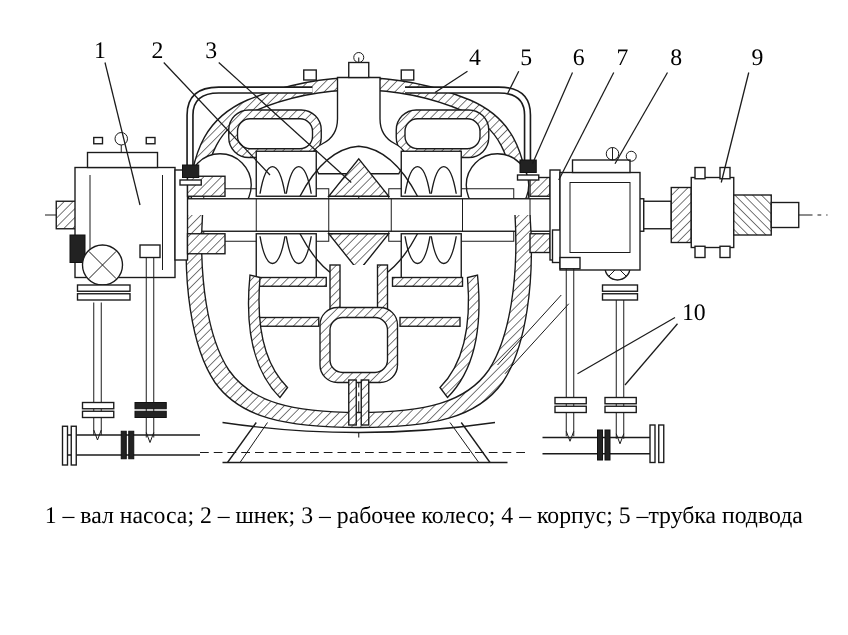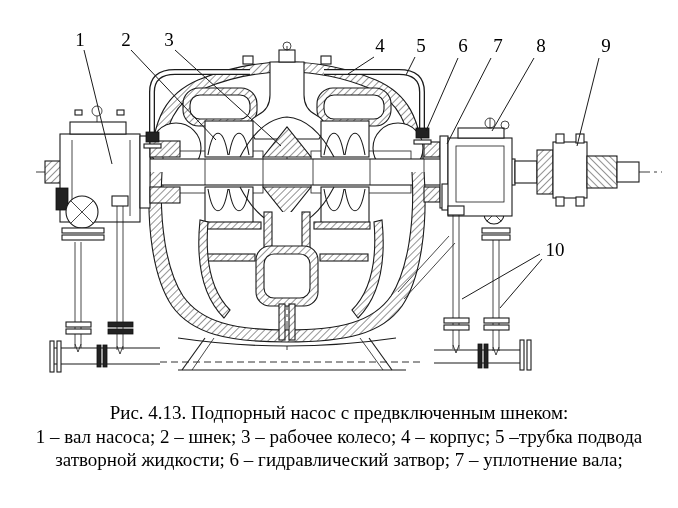--- a/index.html
+++ b/index.html
@@ -271,18 +271,16 @@
     <text class="lbl" x="421" y="52">5</text>
     <text class="lbl" x="463" y="52">6</text>
     <text class="lbl" x="498" y="52">7</text>
     <text class="lbl" x="541" y="52">8</text>
     <text class="lbl" x="606" y="52">9</text>
     <text class="lbl" x="555" y="256">10</text>
   </g>
 </svg>
 
 <div class="caption">
-  <div>Рис. 4.13. Подпорный насос с предвключенным шнеком:</div>
   <div>1 – вал насоса; 2 – шнек; 3 – рабочее колесо; 4 – корпус; 5 –трубка подвода</div>
-  <div>затворной жидкости; 6 – гидравлический затвор; 7 – уплотнение вала;</div>
 </div>
 
 </div>
 
 </body></html>

